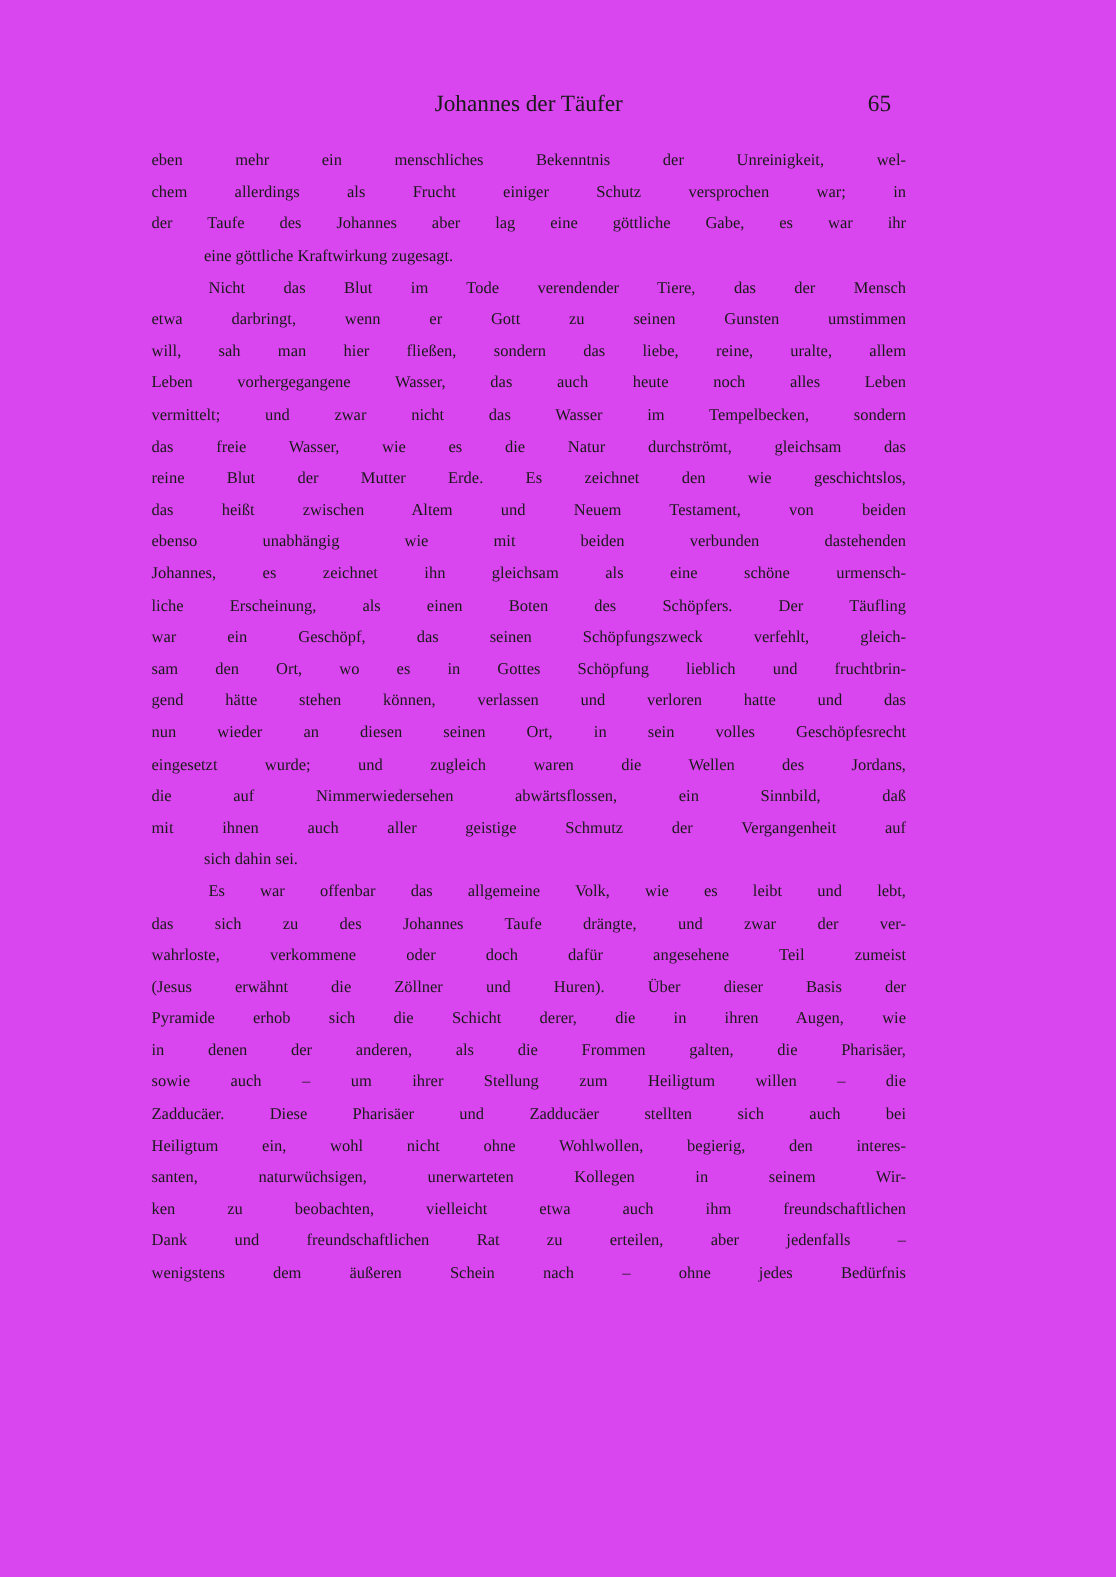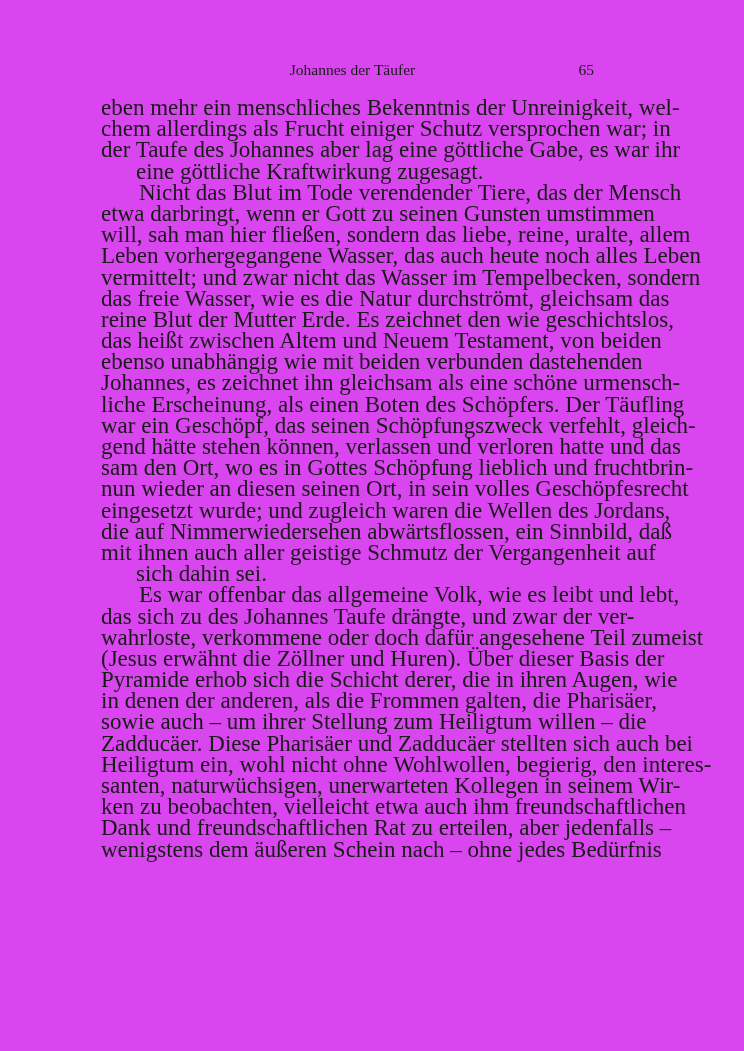--- a/index.html
+++ b/index.html
@@ -10,21 +10,21 @@
       font-family: "Liberation Serif", "DejaVu Serif", serif;
     }
     .running-head {
       position: absolute; top: 60px; left: 101px; width: 503px; height: 20px;
       font-size: 15.5px; line-height: 20px;
     }
     .running-title { position: absolute; left: 0; right: 0; text-align: center; }
     .page-number { position: absolute; right: 10px; top: 0; }
     .body-text {
       position: absolute; left: 101px; top: 97px; width: 503px;
-      font-size: 23px; line-height: 21.2px;
+      font-size: 11px; line-height: 21.2px;
     }
     .line {
       display: block; white-space: nowrap; height: 21.2px;
       text-align: justify; text-align-last: justify;
     }
     .line.last { text-align-last: left; margin-left: 35px; }
     .line.indent { padding-left: 38px; }
   </style>
 </head>
 <body>
@@ -47,22 +47,22 @@
         <span class="line">will, sah man hier fließen, sondern das liebe, reine, uralte, allem</span>
         <span class="line">Leben vorhergegangene Wasser, das auch heute noch alles Leben</span>
         <span class="line">vermittelt; und zwar nicht das Wasser im Tempelbecken, sondern</span>
         <span class="line">das freie Wasser, wie es die Natur durchströmt, gleichsam das</span>
         <span class="line">reine Blut der Mutter Erde. Es zeichnet den wie geschichtslos,</span>
         <span class="line">das heißt zwischen Altem und Neuem Testament, von beiden</span>
         <span class="line">ebenso unabhängig wie mit beiden verbunden dastehenden</span>
         <span class="line">Johannes, es zeichnet ihn gleichsam als eine schöne urmensch-</span>
         <span class="line">liche Erscheinung, als einen Boten des Schöpfers. Der Täufling</span>
         <span class="line">war ein Geschöpf, das seinen Schöpfungszweck verfehlt, gleich-</span>
+        <span class="line">sam den Ort, wo es in Gottes Schöpfung lieblich und fruchtbrin-</span>
         <span class="line">gend hätte stehen können, verlassen und verloren hatte und das</span>
-        <span class="line">sam den Ort, wo es in Gottes Schöpfung lieblich und fruchtbrin-</span>
         <span class="line">nun wieder an diesen seinen Ort, in sein volles Geschöpfesrecht</span>
         <span class="line">eingesetzt wurde; und zugleich waren die Wellen des Jordans,</span>
         <span class="line">die auf Nimmerwiedersehen abwärtsflossen, ein Sinnbild, daß</span>
         <span class="line">mit ihnen auch aller geistige Schmutz der Vergangenheit auf</span>
         <span class="line last">sich dahin sei.</span>
       </div>
       <div>
         <span class="line indent">Es war offenbar das allgemeine Volk, wie es leibt und lebt,</span>
         <span class="line">das sich zu des Johannes Taufe drängte, und zwar der ver-</span>
         <span class="line">wahrloste, verkommene oder doch dafür angesehene Teil zumeist</span>

